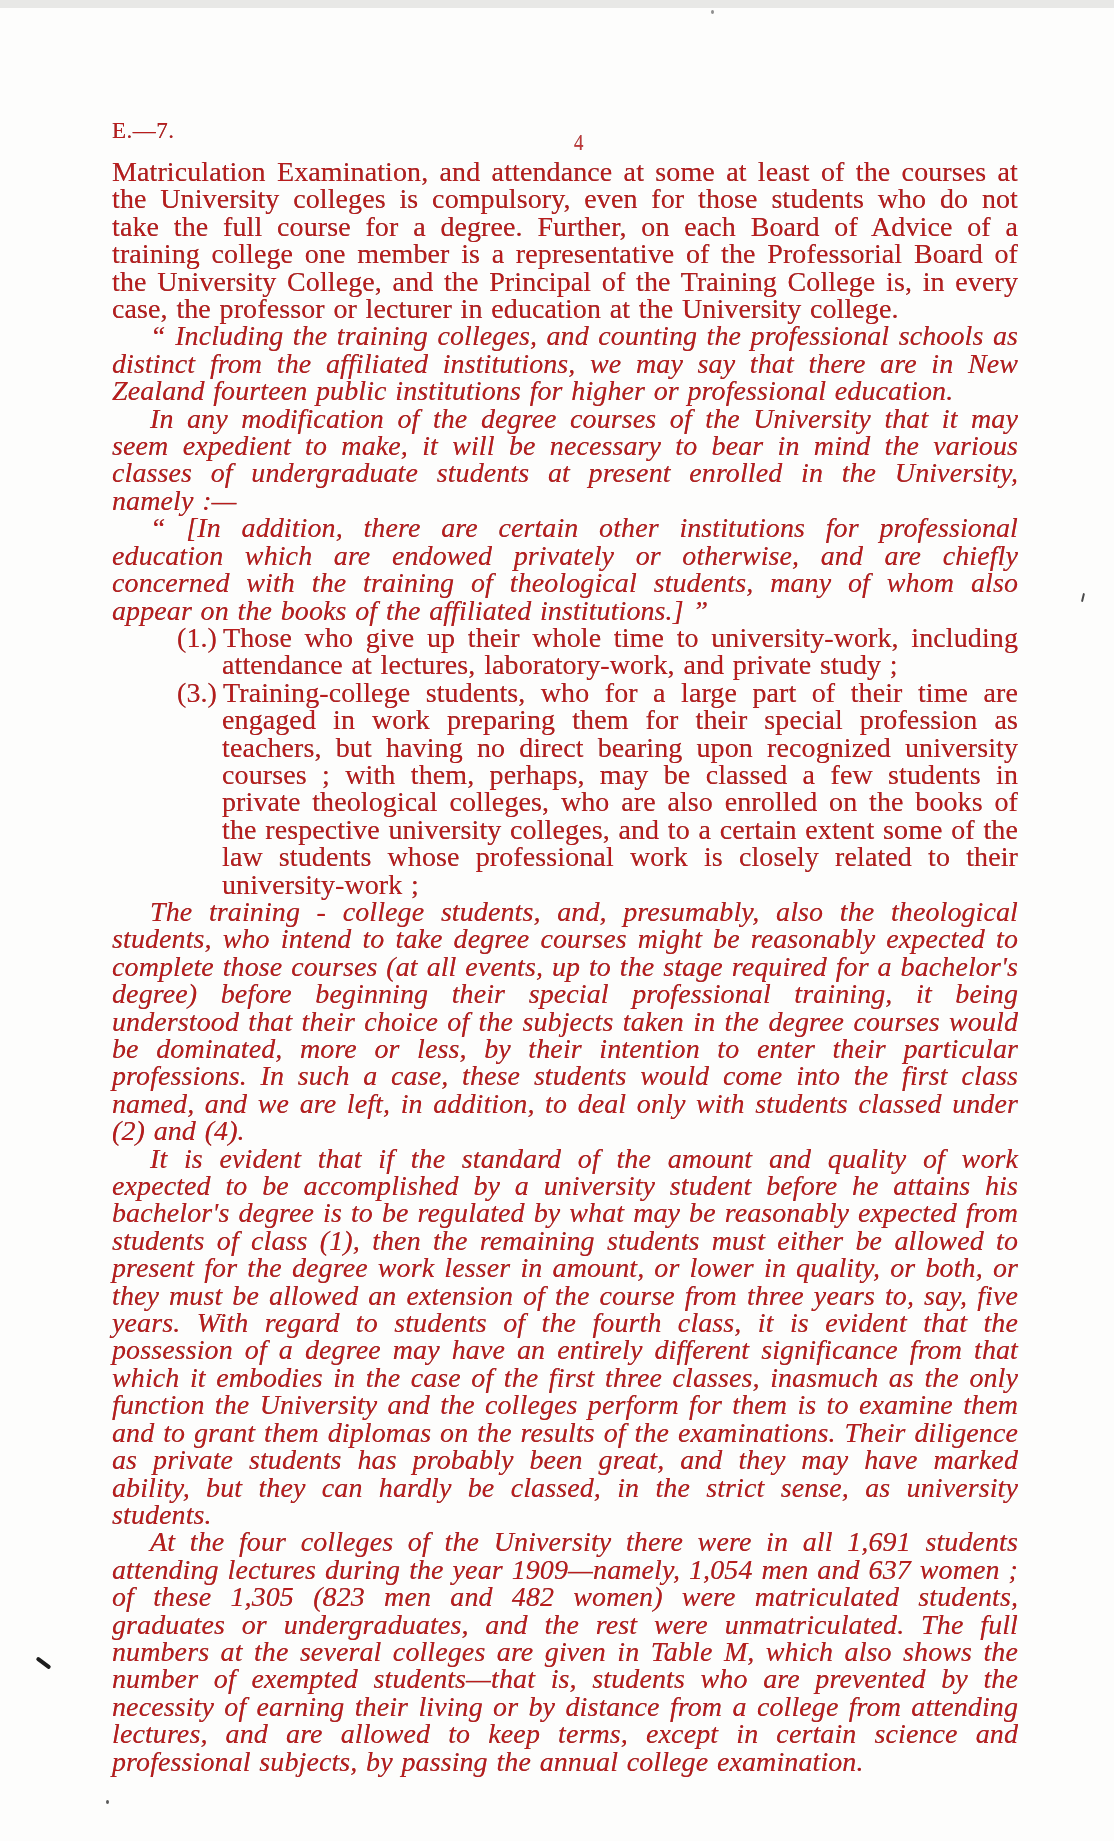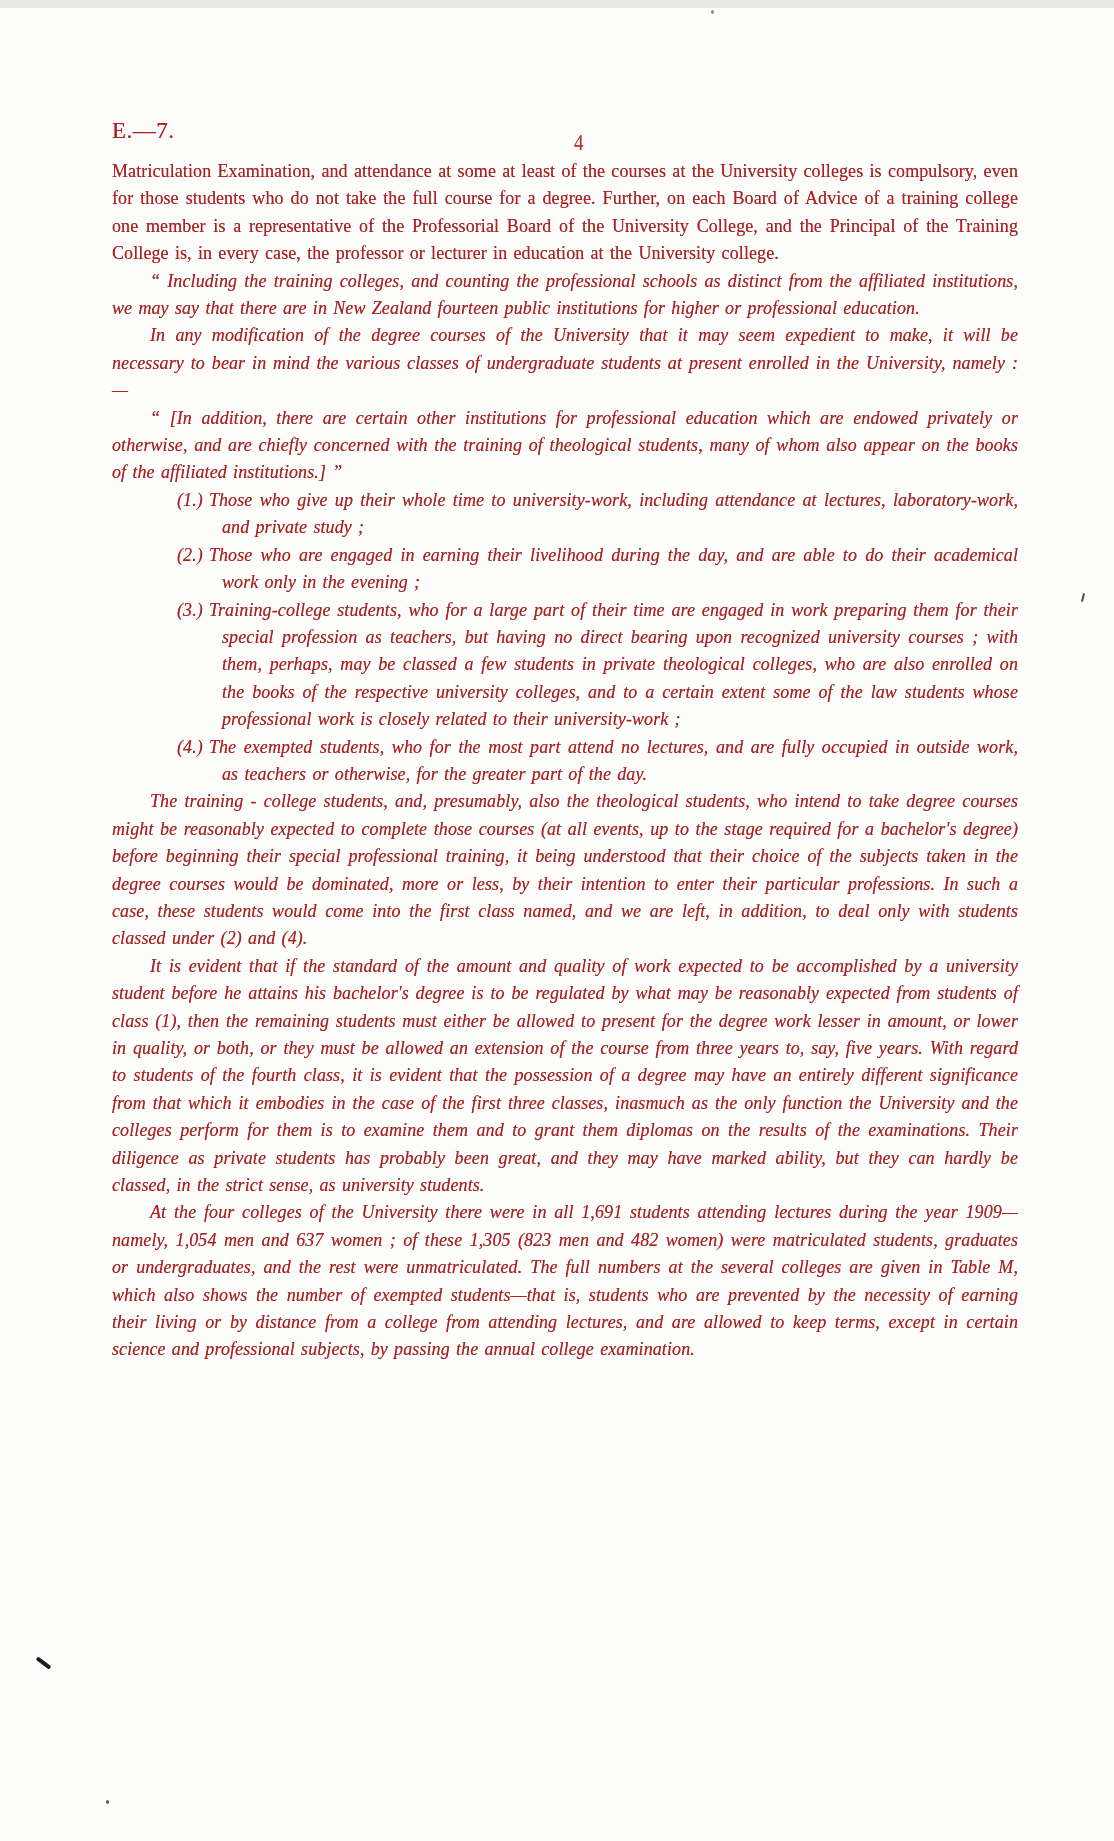--- a/index.html
+++ b/index.html
@@ -34,33 +34,32 @@
   .page-num {
     position: absolute;
     left: 50%;
     top: 18px;
     transform: translateX(8px) scaleX(0.82);
     opacity: 0.88;
     text-shadow: 0 0 0.5px rgba(0,0,0,0.5);
   }
   .doc-body {
     text-align: justify;
-    font-size: 18px;
+    font-size: 28px;
     line-height: 27.4px;
     word-spacing: 1.6px;
     letter-spacing: 0.1px;
     text-shadow: 0 0 0.5px rgba(0,0,0,0.5);
   }
   p.para { margin: 0; }
   p.noindent { text-indent: 0; }
   p.indent { text-indent: 38px; font-style: italic; }
   p.list {
     padding-left: 110px;
     text-indent: -45px;
-    font-style: italic;
   }
   .marker { padding-right: 6px; }
   .artifact { position: absolute; }
   .a-top-speck {
     left: 711px; top: 2px; width: 3px; height: 4px;
     background: #8f8f8f; border-radius: 50%;
   }
   .a-right-tick {
     left: 1082px; top: 585px; width: 2px; height: 9px;
     background: #4a4a4a; transform: rotate(14deg); border-radius: 1px;
@@ -89,22 +88,20 @@
       <span class="doc-ref">E.—7.</span>
       <span class="page-num">4</span>
     </div>
 
     <div class="doc-body">
         <p class="para noindent">Matriculation Examination, and attendance at some at least of the courses at the University colleges is compulsory, even for those students who do not take the full course for a degree.  Further, on each Board of Advice of a training college one member is a representative of the Professorial Board of the University College, and the Principal of the Training College is, in every case, the professor or lecturer in education at the University college.</p>
         <p class="para indent">“ Including the training colleges, and counting the professional schools as distinct from the affiliated institutions, we may say that there are in New Zealand fourteen public institutions for higher or professional education.</p>
         <p class="para indent">In any modification of the degree courses of the University that it may seem expedient to make, it will be necessary to bear in mind the various classes of undergraduate students at present enrolled in the University, namely :—</p>
         <p class="para indent">“ [In addition, there are certain other institutions for professional education which are endowed privately or otherwise, and are chiefly concerned with the training of theological students, many of whom also appear on the books of the affiliated institutions.] ”</p>
         <p class="para list"><span class="marker">(1.)</span><span>Those who give up their whole time to university-work, including attendance at lectures, laboratory-work, and private study ;</span></p>
-        <p class="para list"><span class="marker">(2.)</span><span>Those who are engaged in earning their livelihood during the day, and are able to do their academical work only in the evening ;</span></p>
         <p class="para list"><span class="marker">(3.)</span><span>Training-college students, who for a large part of their time are engaged in work preparing them for their special profession as teachers, but having no direct bearing upon recognized university courses ; with them, perhaps, may be classed a few students in private theological colleges, who are also enrolled on the books of the respective university colleges, and to a certain extent some of the law students whose professional work is closely related to their university-work ;</span></p>
-        <p class="para list"><span class="marker">(4.)</span><span>The exempted students, who for the most part attend no lectures, and are fully occupied in outside work, as teachers or otherwise, for the greater part of the day.</span></p>
         <p class="para indent">The training - college students, and, presumably, also the theological students, who intend to take degree courses might be reasonably expected to complete those courses (at all events, up to the stage required for a bachelor's degree) before beginning their special professional training, it being understood that their choice of the subjects taken in the degree courses would be dominated, more or less, by their intention to enter their particular professions.  In such a case, these students would come into the first class named, and we are left, in addition, to deal only with students classed under (2) and (4).</p>
         <p class="para indent">It is evident that if the standard of the amount and quality of work expected to be accomplished by a university student before he attains his bachelor's degree is to be regulated by what may be reasonably expected from students of class (1), then the remaining students must either be allowed to present for the degree work lesser in amount, or lower in quality, or both, or they must be allowed an extension of the course from three years to, say, five years.  With regard to students of the fourth class, it is evident that the possession of a degree may have an entirely different significance from that which it embodies in the case of the first three classes, inasmuch as the only function the University and the colleges perform for them is to examine them and to grant them diplomas on the results of the examinations.  Their diligence as private students has probably been great, and they may have marked ability, but they can hardly be classed, in the strict sense, as university students.</p>
         <p class="para indent">At the four colleges of the University there were in all 1,691 students attending lectures during the year 1909—namely, 1,054 men and 637 women ; of these 1,305 (823 men and 482 women) were matriculated students, graduates or undergraduates, and the rest were unmatriculated.  The full numbers at the several colleges are given in Table M, which also shows the number of exempted students—that is, students who are prevented by the necessity of earning their living or by distance from a college from attending lectures, and are allowed to keep terms, except in certain science and professional subjects, by passing the annual college examination.</p>
       </div>
   </div>
 
 </div>
 
 </body></html>

